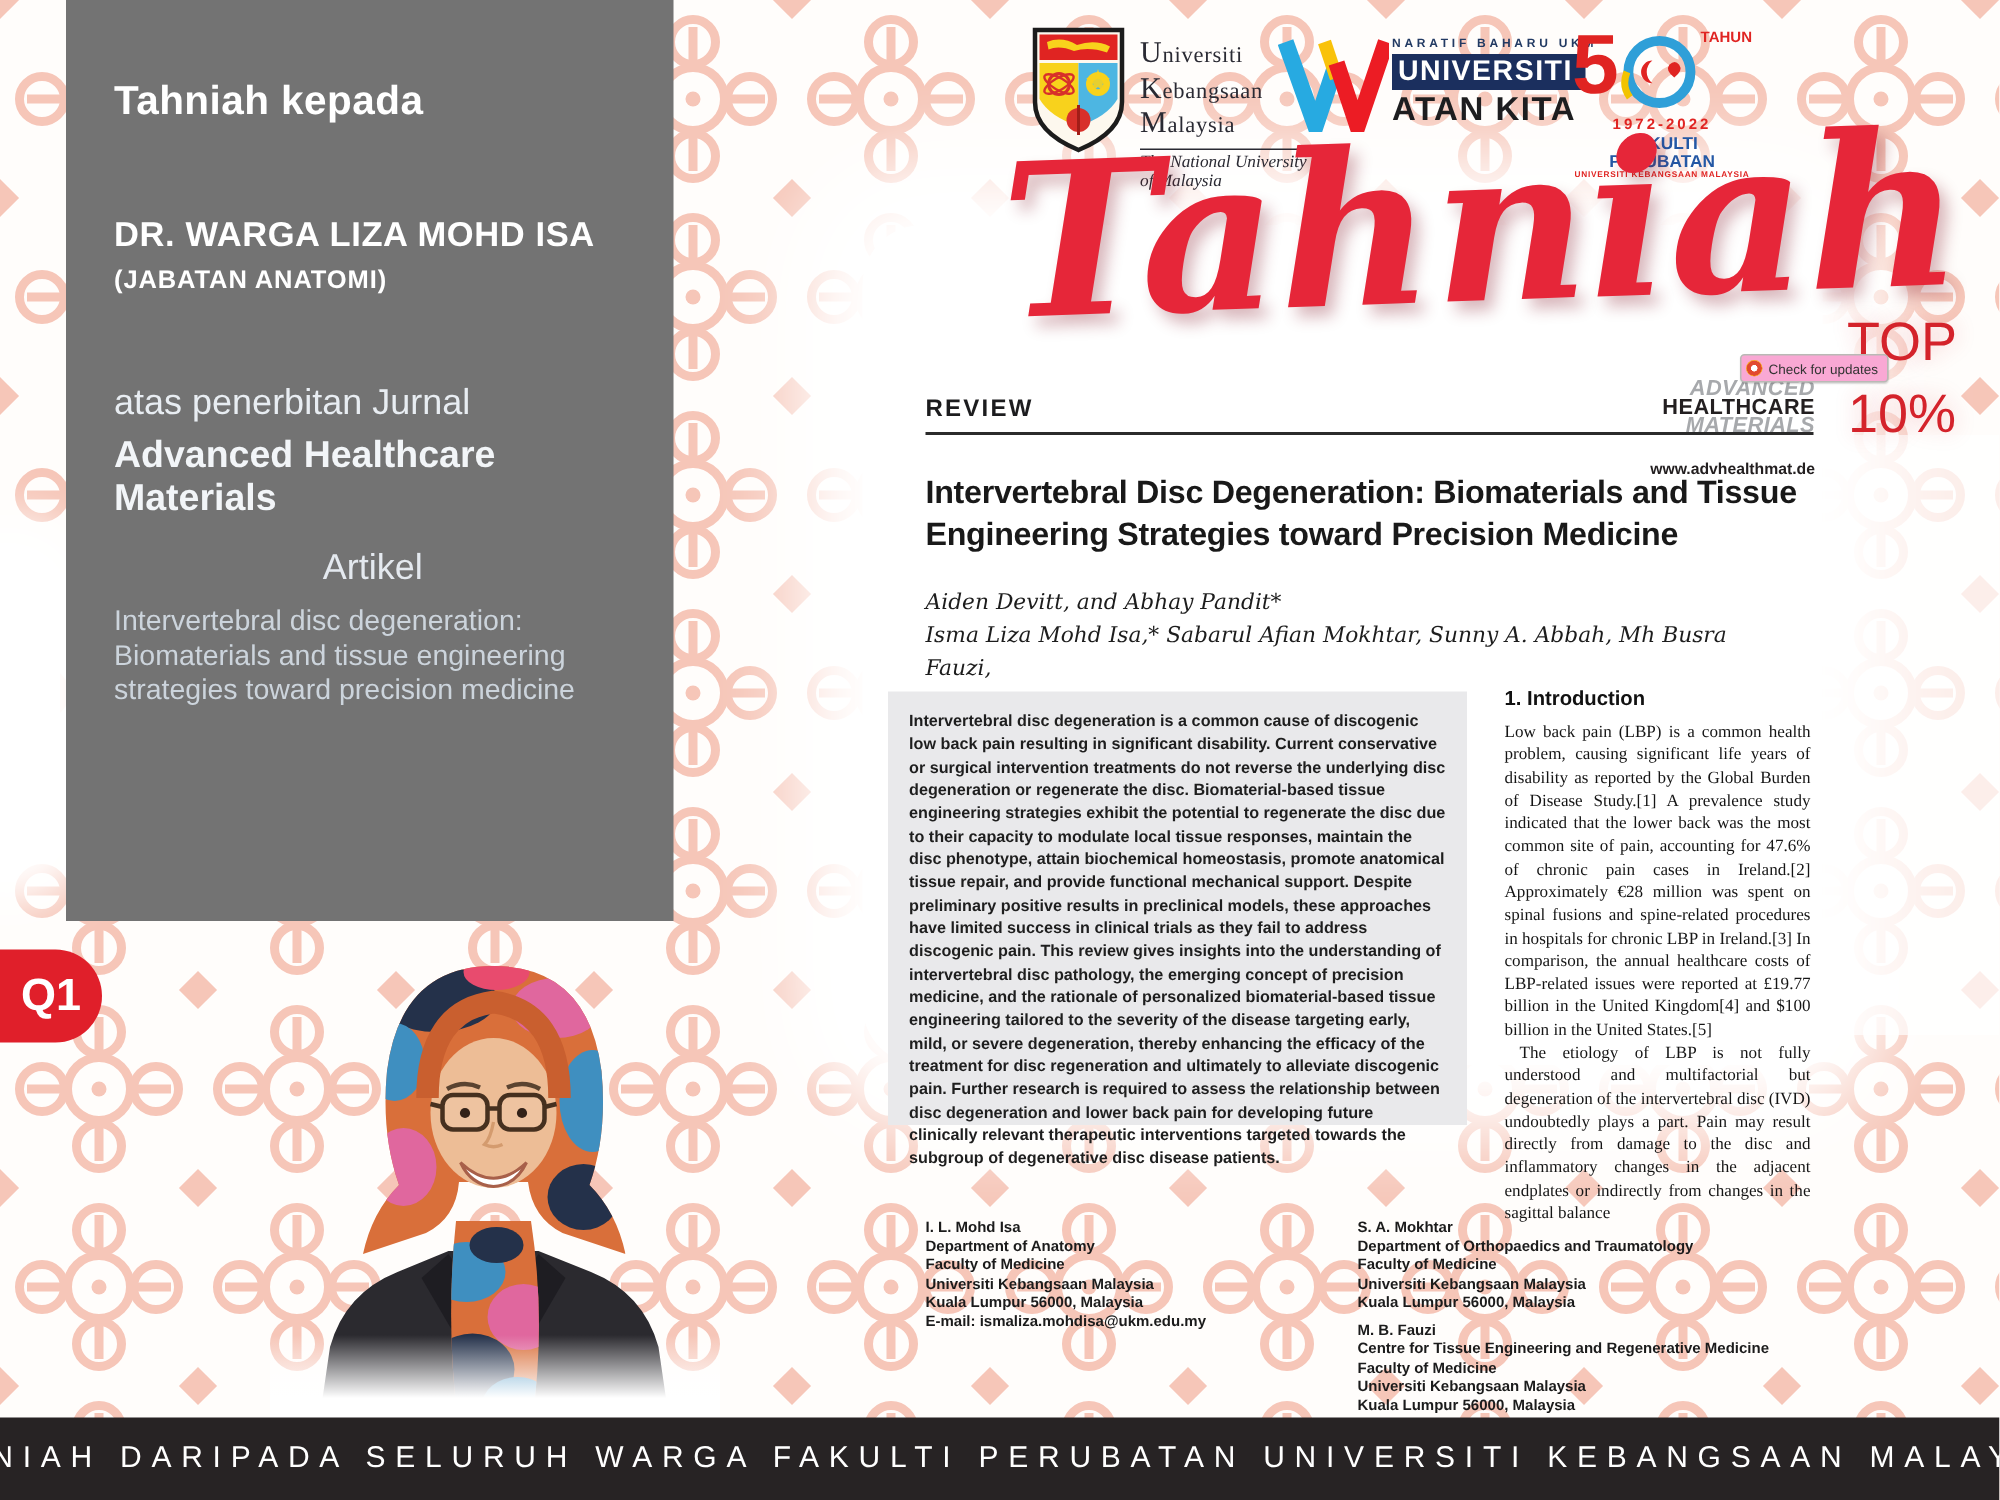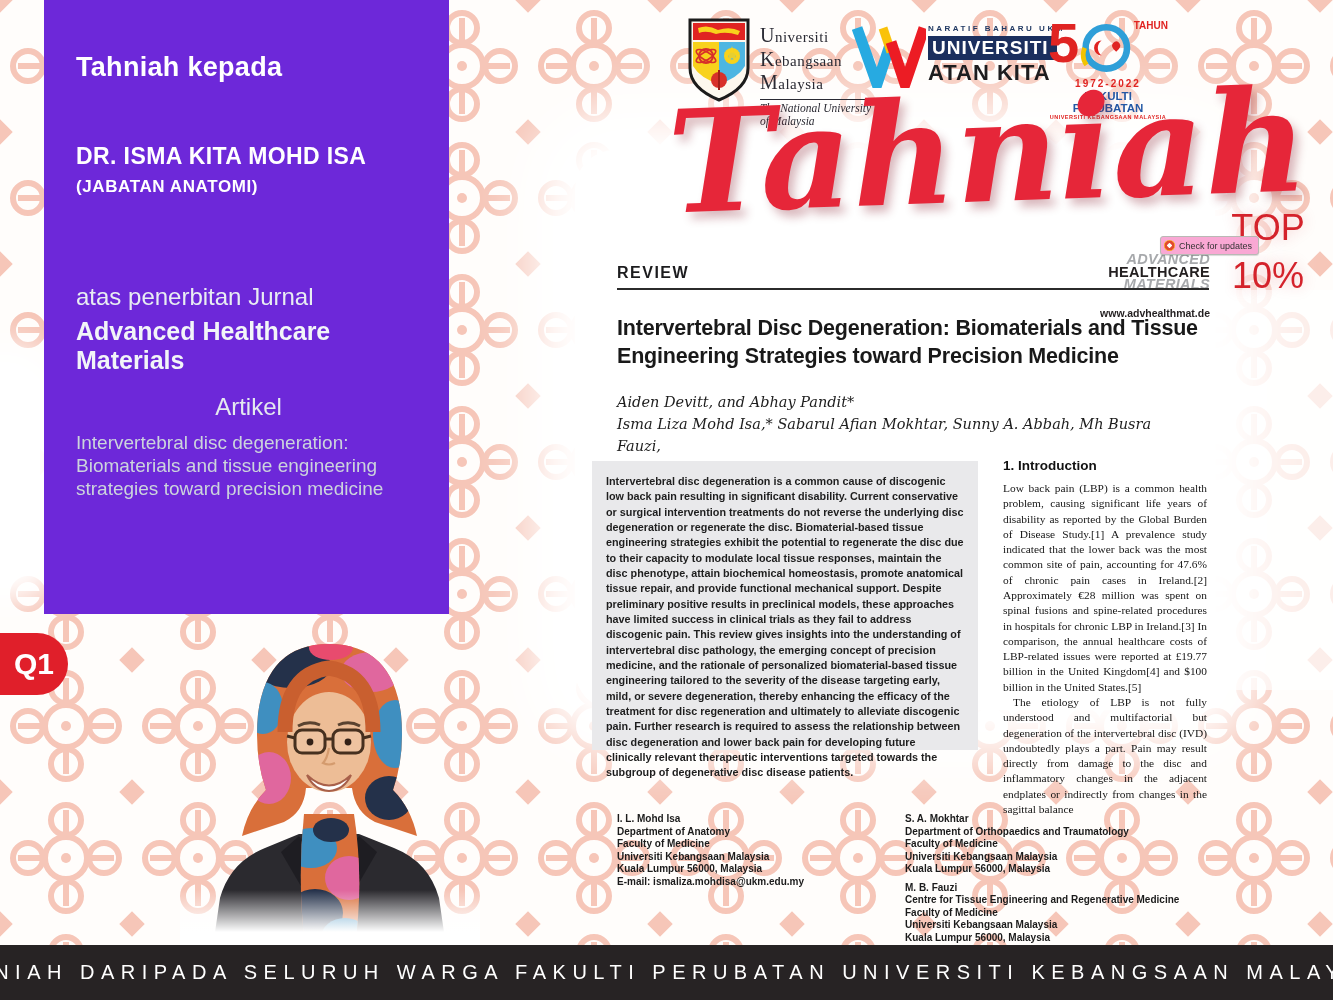--- a/index.html
+++ b/index.html
@@ -3,26 +3,26 @@
 <meta charset="utf-8">
 <style>
   html,body{margin:0;padding:0;}
   body{width:1333px;height:1000px;overflow:hidden;position:relative;background:#fffdfb;
        font-family:"Liberation Sans",sans-serif;}
   .abs{position:absolute;}
   
   #bg-pattern{left:0;top:0;width:1333px;height:1000px;z-index:0;}
   .halo{background:#fff;border-radius:40px;z-index:1;}
   
-  #blue-panel{left:44px;top:0;width:405px;height:614px;background:#6d28d9;z-index:3;
+  #blue-panel{left:44px;top:0;width:405px;height:614px;background:#737373;z-index:3;
               color:#fff;box-sizing:border-box;padding:40px 28px 0 32px;}
   .greeting{font-size:27px;font-weight:700;letter-spacing:.3px;margin-top:12px;}
   .name{font-size:23px;font-weight:700;letter-spacing:.4px;margin-top:60px;}
   .dept{font-size:17px;font-weight:700;letter-spacing:.6px;margin-top:7px;}
-  .pub-intro{font-size:24px;font-weight:300;color:#e8edf2;margin-top:86px;}
+  .pub-intro{font-size:24px;font-weight:300;color:#e8edf2;margin-top:58px;}
   .journal{font-size:25px;font-weight:600;color:#f2f5f8;line-height:1.14;margin-top:6px;width:320px;}
   .artikel{font-size:24px;font-weight:300;color:#e4e9ef;margin-top:19px;text-align:center;}
   .article-title{font-size:19px;font-weight:400;color:#ccd4dc;line-height:1.22;margin-top:10px;width:345px;}
   
   #q1-badge{left:0;top:633px;width:68px;height:62px;background:#e01f2a;z-index:4;
             border-radius:0 31px 31px 0;display:flex;align-items:center;justify-content:center;
             color:#fff;font-size:30px;font-weight:800;}
   
   #ukm-logo{left:688px;top:18px;z-index:3;display:flex;gap:10px;}
   .ukm-text{padding-top:6px;color:#2a2a33;}
@@ -106,21 +106,21 @@
   </defs>
   <rect width="1333" height="1000" fill="url(#damaskPat)" opacity="0.75"></rect>
 </svg>
 
 <div class="abs halo" style="left:575px;top:150px;width:640px;height:560px;box-shadow:0 0 55px 45px #ffffff;"></div>
 <div class="abs halo" style="left:-30px;top:370px;width:70px;height:210px;box-shadow:0 0 35px 25px #ffffff;"></div>
 <div class="abs" style="left:1215px;top:290px;width:118px;height:400px;background:rgba(255,255,255,.7);z-index:1;"></div>
 
 <aside id="blue-panel" class="abs">
   <div class="greeting">Tahniah kepada</div>
-  <div class="name">DR. ISMA KITA  MOHD ISA</div>
+  <div class="name">DR. WARGA LIZA  MOHD ISA</div>
   <div class="dept">(JABATAN ANATOMI)</div>
   <div class="pub-intro">atas penerbitan Jurnal</div>
   <div class="journal">Advanced Healthcare Materials</div>
   <div class="artikel">Artikel</div>
   <div class="article-title">Intervertebral disc degeneration: Biomaterials and tissue engineering strategies toward precision medicine</div>
 </aside>
 
 <div id="q1-badge" class="abs">
   <span>Q1</span>
 </div>

